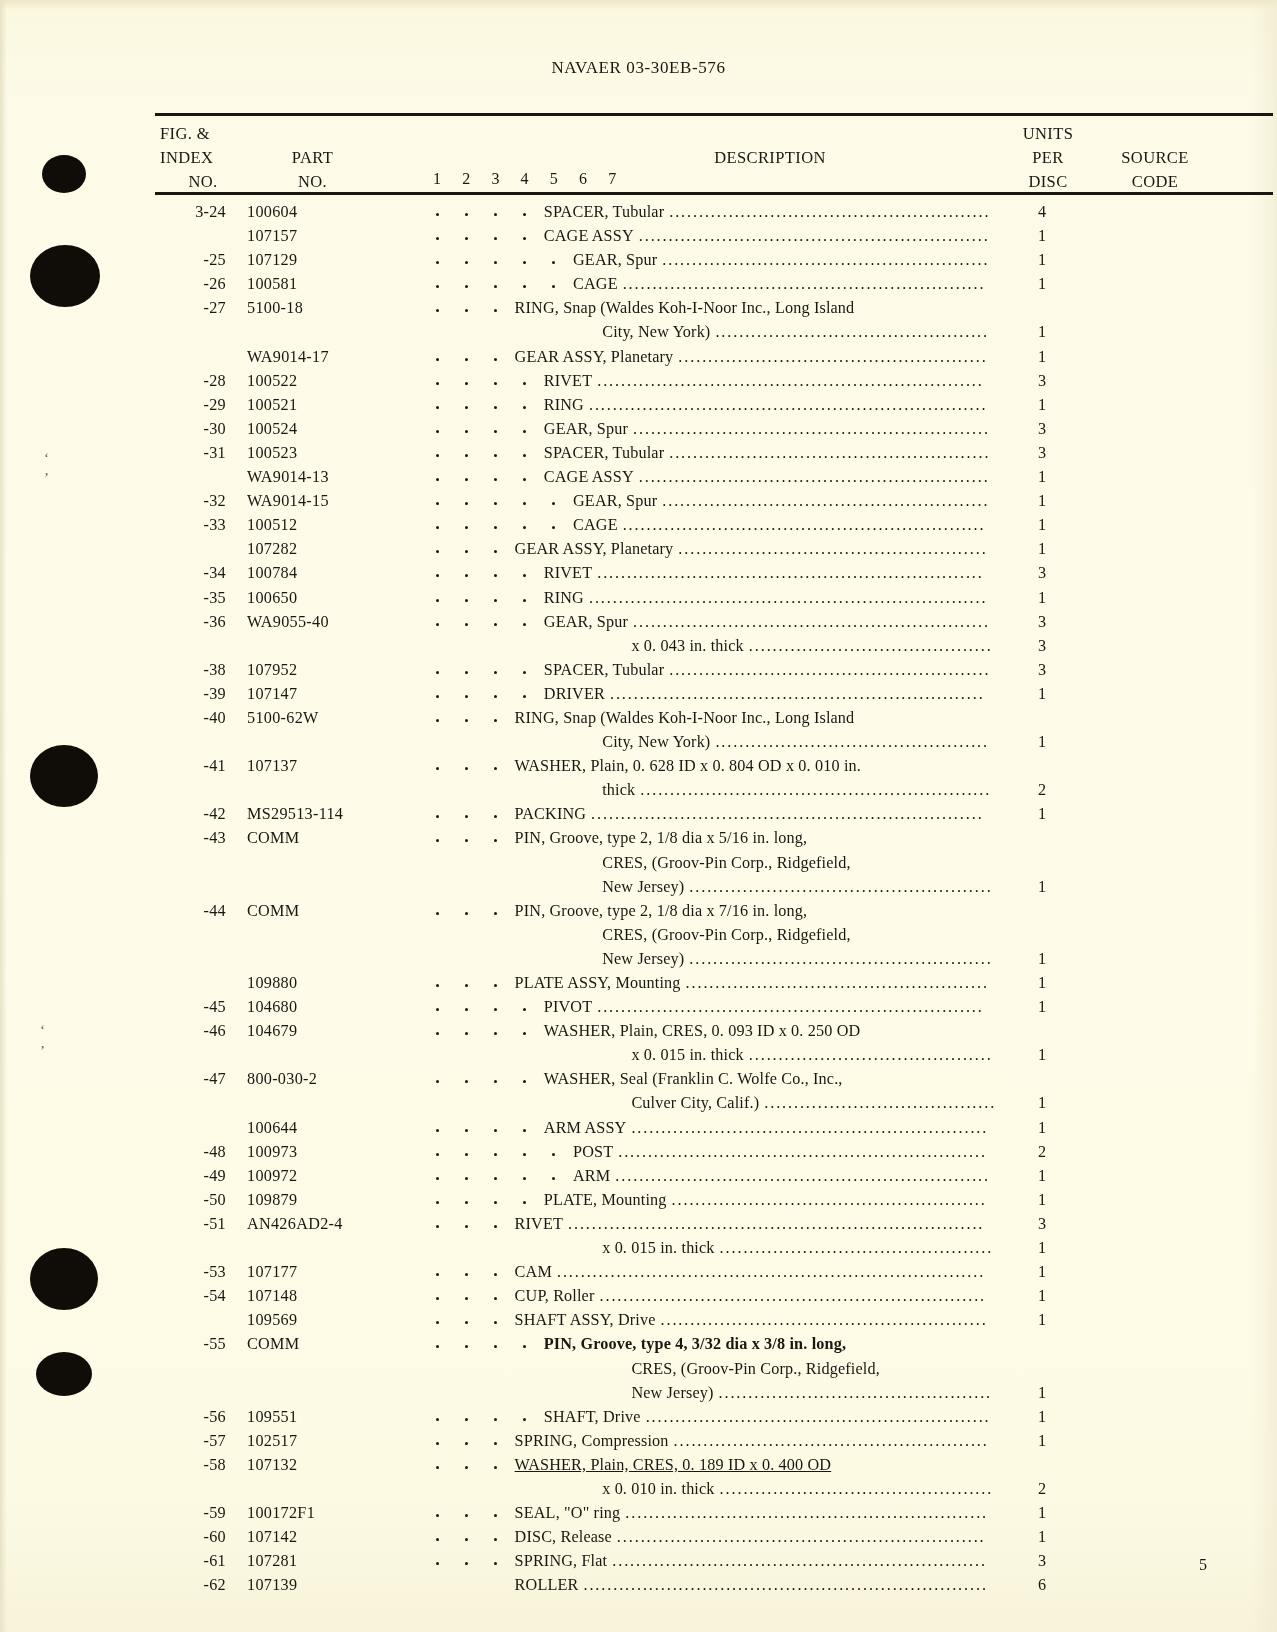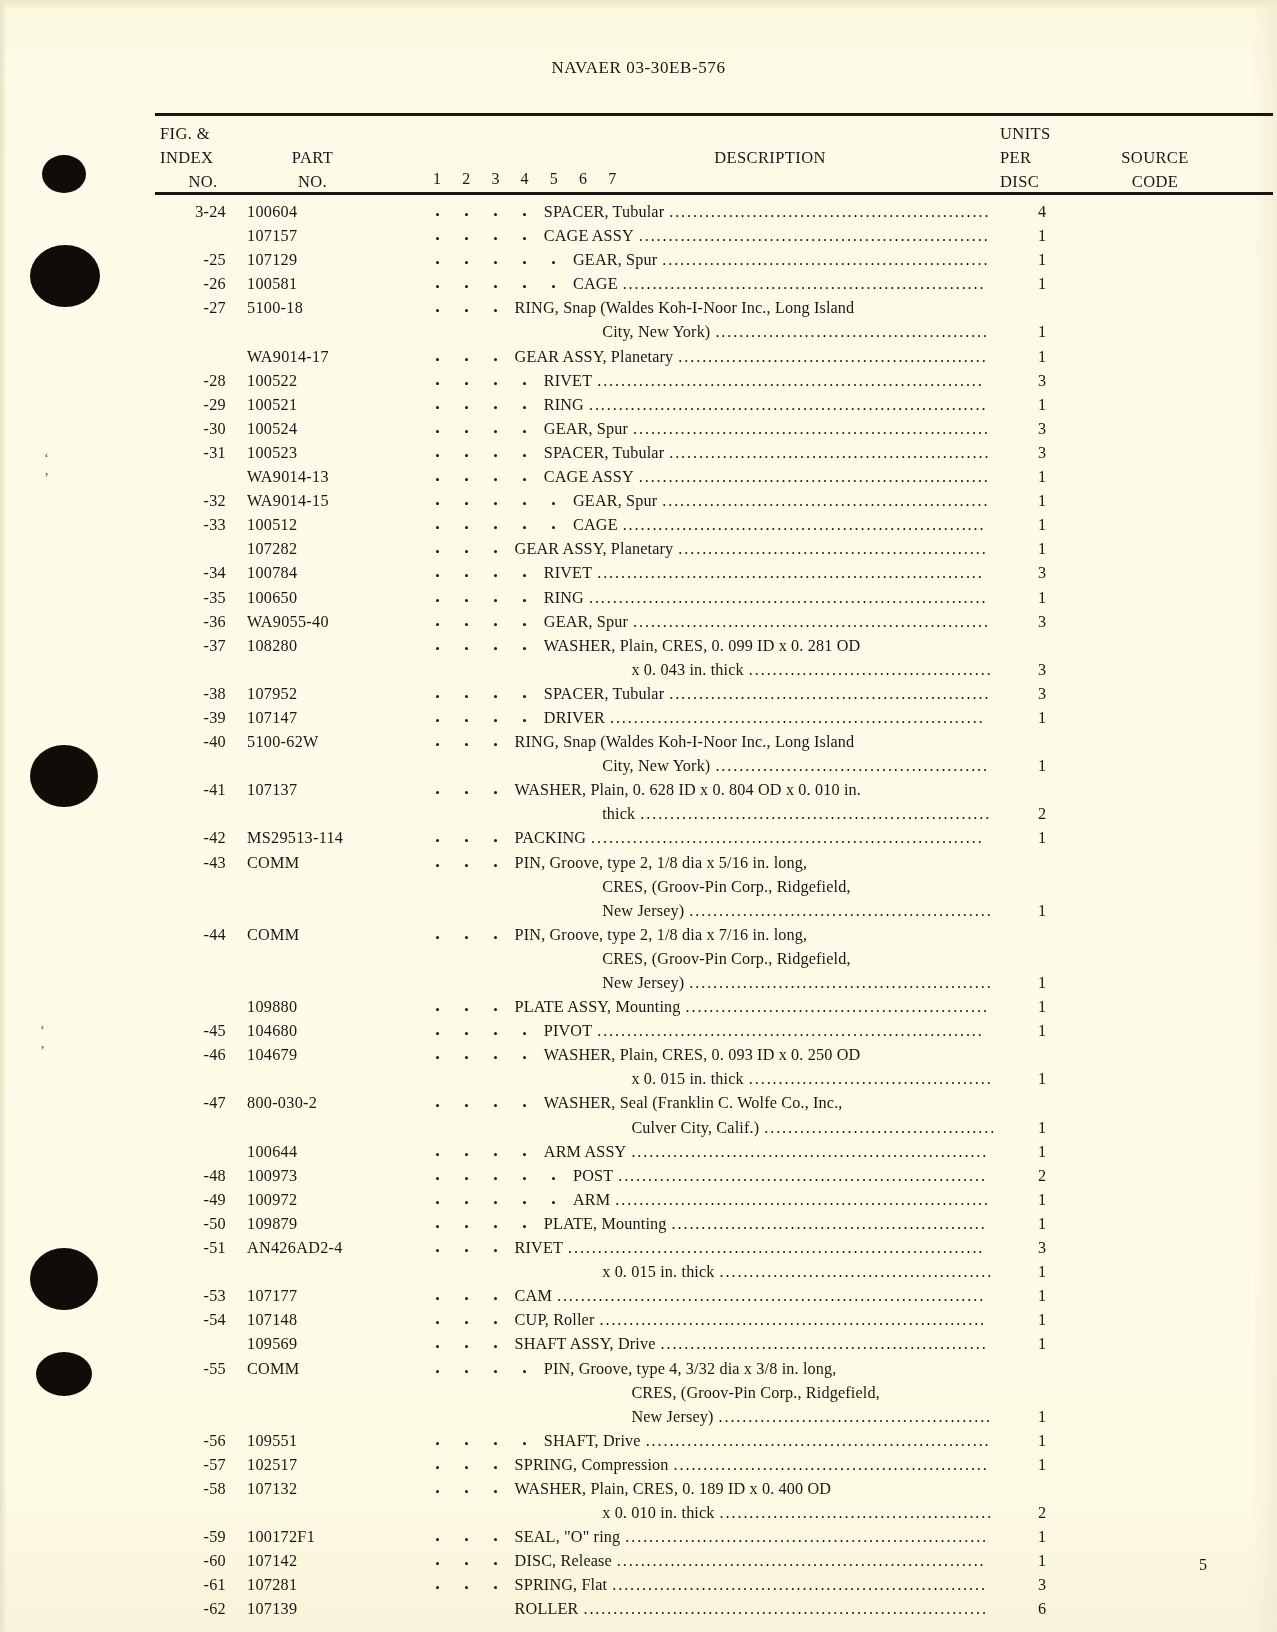--- a/index.html
+++ b/index.html
@@ -33,21 +33,21 @@
   }
 
   .rule{position:absolute;background:#1a1713;}
   .rule.top{left:155px;top:113px;width:1118px;height:3px;}
   .rule.mid{left:155px;top:192px;width:1118px;height:3px;}
 
   .colhead{position:absolute;font-size:16.5px;line-height:24px;letter-spacing:.4px;}
   .ch-fig{left:160px;top:122px;text-align:left;}
   .ch-part{left:240px;top:146px;width:145px;text-align:center;}
   .ch-desc{left:600px;top:146px;width:340px;text-align:center;}
-  .ch-units{left:1000px;top:122px;width:96px;text-align:left;line-height:24px;}
+  .ch-units{left:1000px;top:122px;width:96px;text-align:center;line-height:24px;}
   .ch-source{left:1100px;top:146px;width:110px;text-align:center;line-height:24px;}
 
   .numrow{position:absolute;top:170px;font-size:16px;}
   .numrow span{position:absolute;width:14px;text-align:center;}
 
   .tbody{position:absolute;left:0;top:203px;width:1277px;}
   .row{position:relative;height:24.1px;font-size:16.2px;}
   .c-index{position:absolute;left:130px;width:96px;text-align:right;letter-spacing:.3px;}
   .c-part{position:absolute;left:247px;width:170px;text-align:left;letter-spacing:.3px;}
   .c-dots{position:absolute;left:0;top:0;width:700px;height:24px;}
@@ -342,31 +342,20 @@
           <i style="left: 435.5px;"></i>
           <i style="left: 464.7px;"></i>
           <i style="left: 493.9px;"></i>
           <i style="left: 523.1px;"></i>
         </div>
         <div class="c-desc" style="left: 543.8px;">GEAR, Spur</div>
         <div class="leader" style="left: 633.05px; width: 366.95px;">............................................................</div>
         <div class="c-units">3</div>
       </div>
       <div class="row">
-        <div class="c-index">-37</div>
-        <div class="c-part">108280</div>
-        <div class="c-dots">
-          <i style="left: 435.5px;"></i>
-          <i style="left: 464.7px;"></i>
-          <i style="left: 493.9px;"></i>
-          <i style="left: 523.1px;"></i>
-        </div>
-        <div class="c-desc" style="left: 543.8px;">WASHER, Plain, CRES, 0. 099 ID x 0. 281 OD</div>
-      </div>
-      <div class="row">
         <div class="c-index"></div>
         <div class="c-part"></div>
         <div class="c-desc" style="left: 631.4px;">x 0. 043 in. thick</div>
         <div class="leader" style="left: 748.822px; width: 251.178px;">.........................................</div>
         <div class="c-units">3</div>
       </div>
       <div class="row">
         <div class="c-index">-38</div>
         <div class="c-part">107952</div>
         <div class="c-dots">
@@ -654,21 +643,21 @@
       </div>
       <div class="row">
         <div class="c-index">-55</div>
         <div class="c-part">COMM</div>
         <div class="c-dots">
           <i style="left: 435.5px;"></i>
           <i style="left: 464.7px;"></i>
           <i style="left: 493.9px;"></i>
           <i style="left: 523.1px;"></i>
         </div>
-        <div class="c-desc" style="left: 543.8px;">PIN, Groove, type 4, 3/32 dia x 3/8 in. long,</div>
+        <div class="c-desc" style="left: 543.8px; font-weight: bold;">PIN, Groove, type 4, 3/32 dia x 3/8 in. long,</div>
       </div>
       <div class="row">
         <div class="c-index"></div>
         <div class="c-part"></div>
         <div class="c-desc" style="left: 631.4px;">CRES, (Groov-Pin Corp., Ridgefield,</div>
       </div>
       <div class="row">
         <div class="c-index"></div>
         <div class="c-part"></div>
         <div class="c-desc" style="left: 631.4px;">New Jersey)</div>
@@ -701,21 +690,21 @@
         <div class="c-units">1</div>
       </div>
       <div class="row">
         <div class="c-index">-58</div>
         <div class="c-part">107132</div>
         <div class="c-dots">
           <i style="left: 435.5px;"></i>
           <i style="left: 464.7px;"></i>
           <i style="left: 493.9px;"></i>
         </div>
-        <div class="c-desc" style="left: 514.6px;">WASHER, Plain, CRES, 0. 189 ID x 0. 400 OD</div>
+        <div class="c-desc" style="left: 514.6px; text-decoration: underline;">WASHER, Plain, CRES, 0. 189 ID x 0. 400 OD</div>
       </div>
       <div class="row">
         <div class="c-index"></div>
         <div class="c-part"></div>
         <div class="c-desc" style="left: 602.2px;">x 0. 010 in. thick</div>
         <div class="leader" style="left: 719.622px; width: 280.378px;">..............................................</div>
         <div class="c-units">2</div>
       </div>
       <div class="row">
         <div class="c-index">-59</div>

